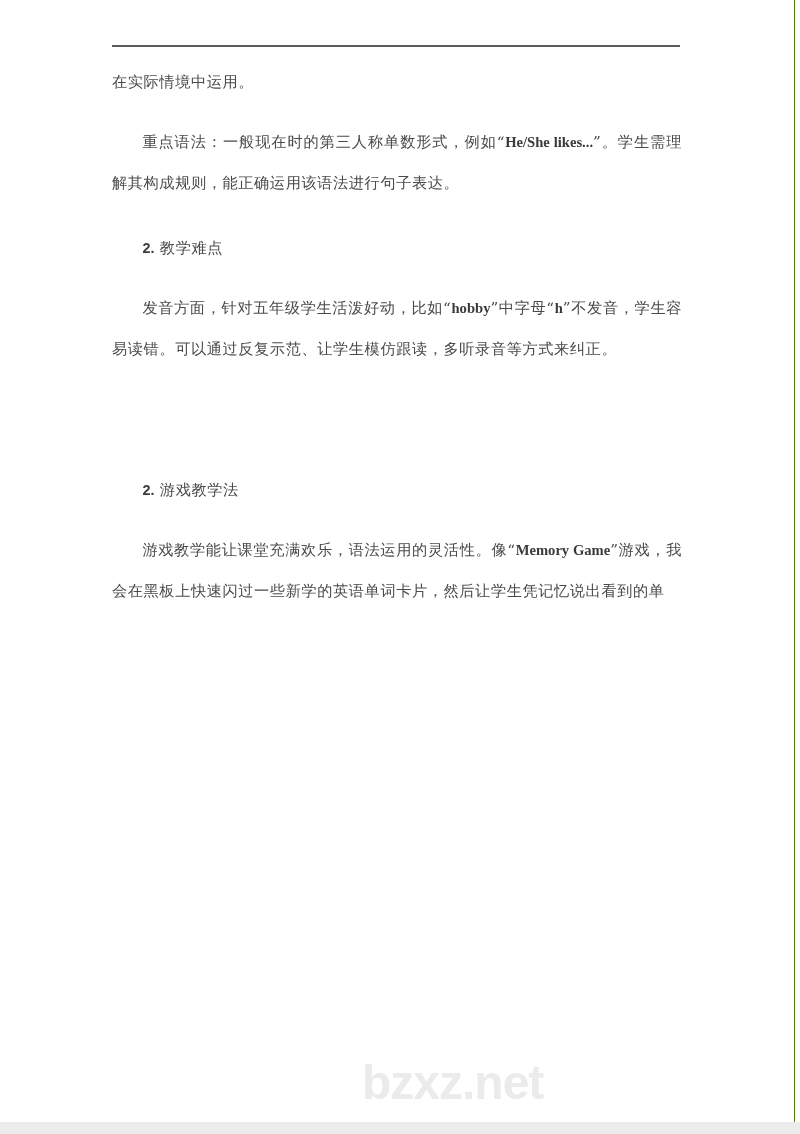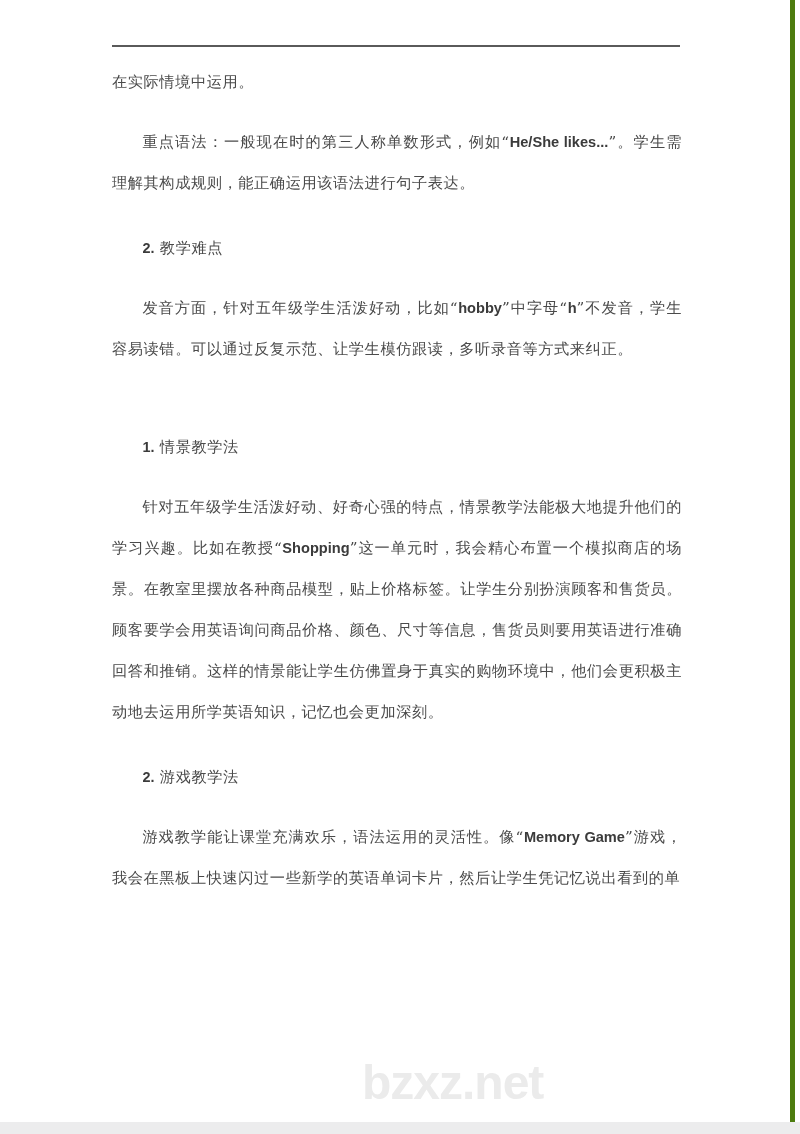--- a/index.html
+++ b/index.html
@@ -16,21 +16,21 @@
   }
 
   
   .page {
     position: absolute;
     left: 0;
     top: 0;
     width: 795px;
     height: 1122px;
     background: #ffffff;
-    border-right: 5px solid #4d7c0f;
+    border-right: 1px solid #4d7c0f;
     box-sizing: border-box;
   }
 
   .page-bottom-band {
     position: absolute;
     left: 0;
     top: 1122px;
     width: 800px;
     height: 12px;
     background: #ececed;
@@ -63,21 +63,21 @@
     text-justify: inter-ideograph;
     margin: 0;
     font-family: "DejaVu Serif", "Liberation Serif", serif;
   }
 
   .para.indent {
     text-indent: 2em;
   }
 
   .para .en {
-    font-family: Liberation Sans, sans-serif;
+    font-family: Liberation Serif, serif;
     font-weight: bold;
     font-size: 14.6px;
     color: #3b3b3b;
     letter-spacing: 0;
   }
 
   .heading {
     font-size: 15.2px;
     line-height: 41px;
     color: #4a4a4a;
@@ -138,25 +138,23 @@
     <p class="para indent"><span>发音方面，针对五年级学生活泼好动，比如“</span><span class="en">hobby</span><span>”中字母“</span><span class="en">h</span><span>”不发音，学生容易读错。可以通过反复示范、让学生模仿跟读，多听录音等方式来纠正。</span></p>
 
     <div class="gap-sm"></div>
 
 
     <div class="gap-sm"></div>
 
 
     <div class="gap-sm"></div>
 
-    <p class="heading"><span class="num">1.</span>&nbsp;<span>情景教学法</span></p>
 
     <div class="gap-sm"></div>
 
-    <p class="para indent"><span>针对五年级学生活泼好动、好奇心强的特点，情景教学法能极大地提升他们的学习兴趣。比如在教授“</span><span class="en">Shopping</span><span>”这一单元时，我会精心布置一个模拟商店的场景。在教室里摆放各种商品模型，贴上价格标签。让学生分别扮演顾客和售货员。顾客要学会用英语询问商品价格、颜色、尺寸等信息，售货员则要用英语进行准确回答和推销。这样的情景能让学生仿佛置身于真实的购物环境中，他们会更积极主动地去运用所学英语知识，记忆也会更加深刻。</span></p>
 
     <div class="gap-md"></div>
 
     <p class="heading"><span class="num">2.</span>&nbsp;<span>游戏教学法</span></p>
 
     <div class="gap-sm"></div>
 
     <p class="para indent"><span>游戏教学能让课堂充满欢乐，语法运用的灵活性。像“</span><span class="en">Memory Game</span><span>”游戏，我会在黑板上快速闪过一些新学的英语单词卡片，然后让学生凭记忆说出看到的单</span></p>
 
   </div>

